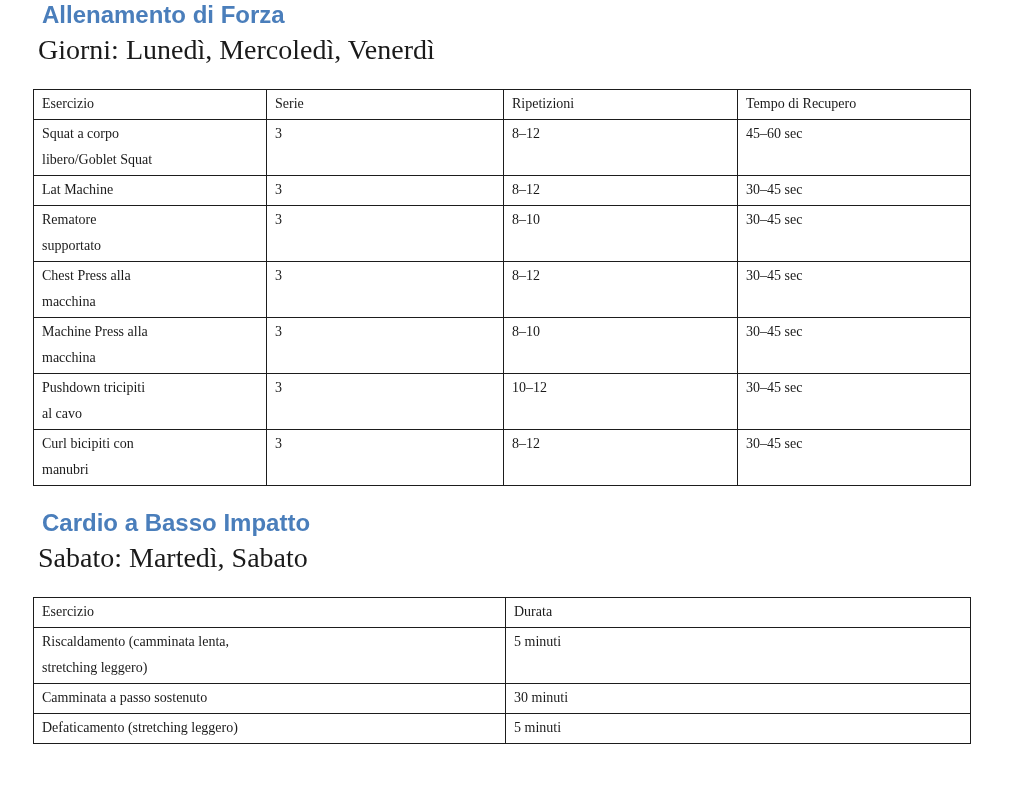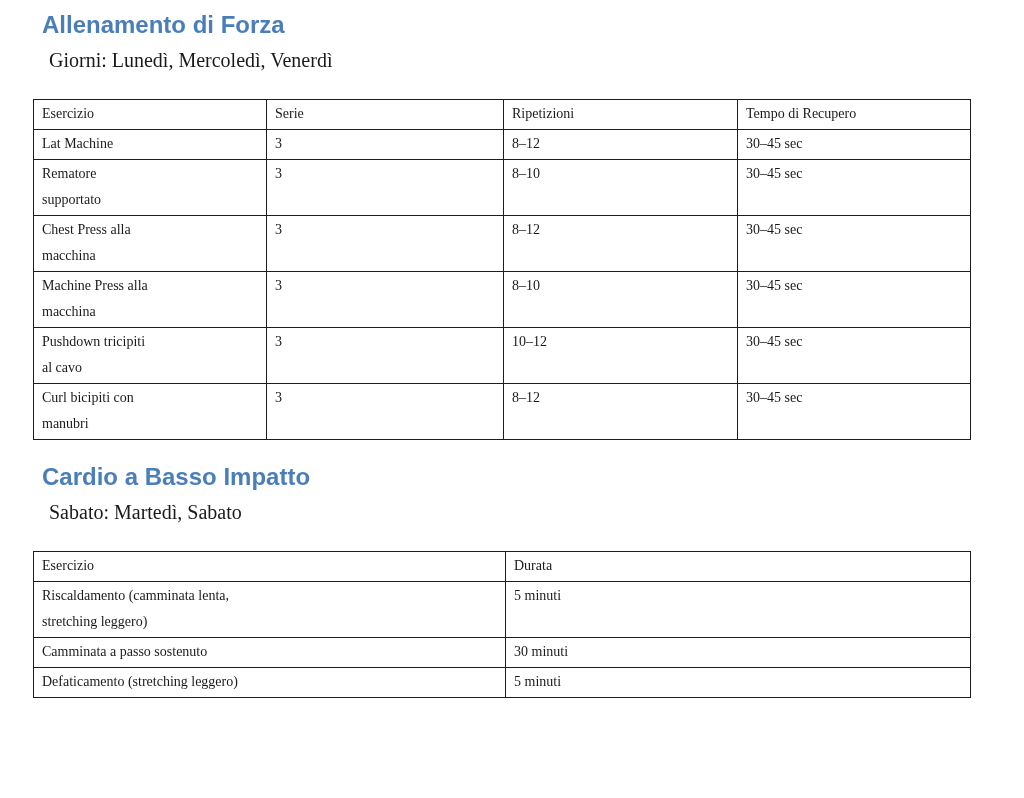--- a/index.html
+++ b/index.html
@@ -8,37 +8,37 @@
     background: #ffffff;
   }
   body {
     width: 1024px;
     height: 798px;
     font-family: "Liberation Serif", serif;
     color: #1a1a1a;
     overflow: hidden;
   }
   .page {
-    padding: 12px 54px 0 33px;
+    padding: 2px 54px 0 33px;
   }
   .section-title {
     font-family: "Liberation Sans", sans-serif;
     font-weight: 700;
     font-size: 24px;
     line-height: 1.08;
     color: #4a7ebb;
     margin: 0 0 0 9px;
   }
   .section-title.second {
     margin-top: 24px;
   }
   .days-line {
-    font-size: 20px;
+    font-size: 28px;
     line-height: 24px;
-    margin: 10px 0 0 16px;
+    margin: 10px 0 0 5px;
   }
   table.workout-table {
     border-collapse: collapse;
     table-layout: fixed;
     width: 937px;
     margin-top: 27px;
   }
   table.workout-table th,
   table.workout-table td {
     border: 1.6px solid #1d1d1d;
@@ -70,20 +70,27 @@
     </colgroup>
     <thead>
       <tr>
           <th>Esercizio</th>
           <th>Serie</th>
           <th>Ripetizioni</th>
           <th>Tempo di Recupero</th>
         </tr>
     </thead>
     <tbody>
+        <tr>
+          <td>Squat a corpo
+libero/Goblet Squat</td>
+          <td>3</td>
+          <td>8–12</td>
+          <td>45–60 sec</td>
+        </tr>
         <tr>
           <td>Lat Machine</td>
           <td>3</td>
           <td>8–12</td>
           <td>30–45 sec</td>
         </tr>
         <tr>
           <td>Rematore
 supportato</td>
           <td>3</td>

